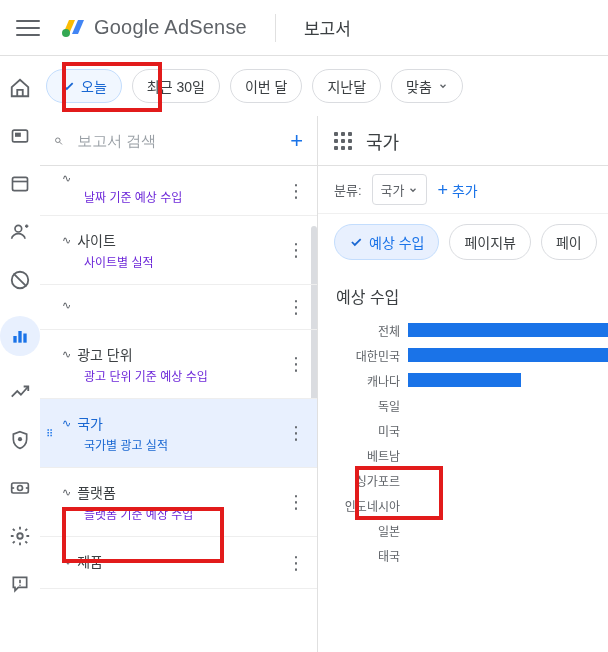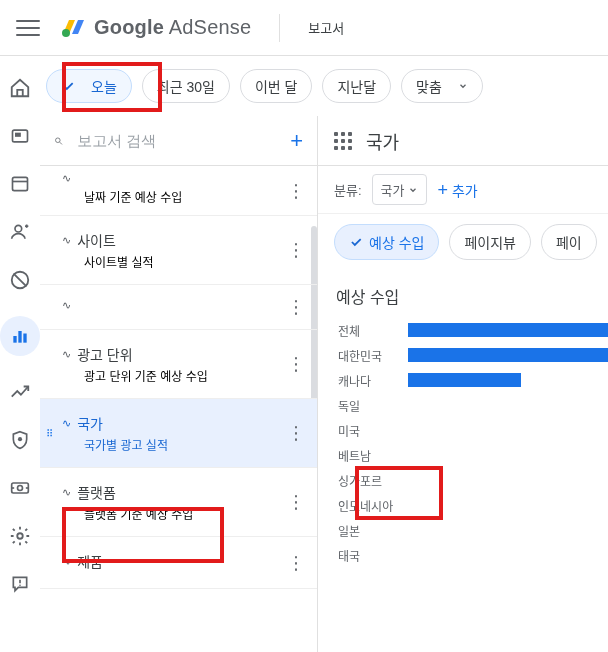--- a/index.html
+++ b/index.html
@@ -4,55 +4,55 @@
 <style>
 * { box-sizing: border-box; margin: 0; padding: 0; }
 html, body { width: 608px; height: 652px; overflow: hidden; font-family: Arial, "Noto Sans CJK KR", sans-serif; background: #fff; color: #3c4043; }
 
 
 .header { height: 56px; display: flex; align-items: center; padding: 0 16px; border-bottom: 1px solid #e0e0e0; }
 .hamburger { width: 24px; height: 24px; margin-right: 20px; display: flex; flex-direction: column; justify-content: center; gap: 5px; cursor: pointer; }
 .hamburger span { display: block; height: 2px; background: #5f6368; border-radius: 1px; }
 .logo-icon { width: 24px; height: 24px; margin-right: 10px; }
 .brand { font-size: 20px; color: #5f6368; letter-spacing: .2px; }
-.brand-strong { font-weight: 700; }
+.brand-strong { font-weight: 400; }
 .header-sep { width: 1px; height: 28px; background: #e0e0e0; margin: 0 28px; }
-.header-tab { font-size: 13px; color: #3c4043; }
+.header-tab { font-size: 17px; color: #3c4043; }
 
 
 .content { display: flex; height: calc(652px - 56px); }
 
 
 .mini { width: 56px; display: flex; flex-direction: column; align-items: center; padding-top: 20px; gap: 24px; }
 .mini .micon { width: 24px; height: 24px; display: flex; align-items: center; justify-content: center; cursor: pointer; }
 .mini .active-bg { background: #e8f0fe; border-radius: 50%; width: 40px; height: 40px; display: flex; align-items: center; justify-content: center; }
 
 
 .main { flex: 1; display: flex; flex-direction: column; position: relative; }
 .chip-row { height: 60px; display: flex; align-items: center; gap: 10px; padding-left: 6px; }
-.chip { border: 1px solid #dadce0; border-radius: 18px; padding: 6px 14px; font-size: 14px; color: #3c4043; display: flex; align-items: center; gap: 16px; white-space: nowrap; cursor: pointer; }
+.chip { border: 1px solid #dadce0; border-radius: 18px; padding: 6px 14px; font-size: 14px; color: #3c4043; display: flex; align-items: center; gap: 6px; white-space: nowrap; cursor: pointer; }
 .chip.selected { border-color: #c3ddfd; background: #f1f7ff; color: #1967d2; }
 
 .columns { flex: 1; display: flex; overflow: hidden; }
 
 
 .left-panel { width: 278px; border-right: 1px solid #e0e0e0; display: flex; flex-direction: column; }
 .right-panel { flex: 1; display: flex; flex-direction: column; }
 
 .search-row { height: 50px; padding: 0 14px; display: flex; align-items: center; gap: 14px; border-bottom: 1px solid #e0e0e0; }
 .search-row input { border: none; outline: none; font-size: 15px; flex: 1; color: #5f6368; }
 .search-row input::placeholder { color: #9aa0a6; }
 .plus-btn { color: #1a73e8; font-size: 22px; font-weight: 400; cursor: pointer; }
 
 
 .report-scroll { flex: 1; overflow: hidden; position: relative; }
 .report-list { }
 .report-item { padding: 14px 14px 14px 22px; position: relative; border-bottom: 1px solid #eee; }
 .report-item .ri-head { display: flex; align-items: center; gap: 6px; font-size: 14px; color: #3c4043; margin-bottom: 3px; }
-.report-item .ri-sub { font-size: 12px; color: #000000; padding-left: 22px; }
+.report-item .ri-sub { font-size: 12px; color: #6d28d9; padding-left: 22px; }
 .report-item .dots { position: absolute; right: 12px; top: 50%; transform: translateY(-50%); font-size: 18px; color: #5f6368; cursor: pointer; line-height: 1; }
 .report-item.selected { background: #e8f0fe; }
 .report-item.selected .ri-head, .report-item.selected .ri-sub { color: #1967d2; }
 .report-item .drag { position: absolute; left: 6px; top: 50%; transform: translateY(-50%); color: #1a73e8; font-size: 10px; letter-spacing: -1px; }
 .spark { font-size: 11px; color: #5f6368; }
 .report-item.selected .spark { color: #1967d2; }
 
 
 .right-header { height: 50px; display: flex; align-items: center; gap: 14px; padding-left: 16px; border-bottom: 1px solid #e0e0e0; }
 .waffle { width: 18px; height: 18px; display: grid; grid-template-columns: repeat(3, 4px); grid-template-rows: repeat(3, 4px); gap: 3px; }
@@ -65,21 +65,21 @@
 
 .metric-row { height: 56px; display: flex; align-items: center; gap: 10px; padding: 0 16px; overflow: hidden; }
 .metric-chip { border: 1px solid #dadce0; border-radius: 18px; padding: 7px 14px; font-size: 14px; white-space: nowrap; cursor: pointer; }
 .metric-chip.selected { background: #e8f0fe; border-color: #c3ddfd; color: #1a73e8; display: flex; align-items: center; gap: 6px; }
 
 .chart-title { font-size: 16px; color: #3c4043; padding: 14px 18px 6px; }
 
 
 .chart { padding: 4px 0 0 20px; }
 .bar-row { display: flex; align-items: center; height: 24px; margin-bottom: 1px; }
-.bar-label { width: 70px; font-size: 12px; color: #5f6368; padding-right: 8px; white-space: nowrap; }
+.bar-label { width: 70px; text-align: right; font-size: 12px; color: #5f6368; padding-right: 8px; white-space: nowrap; }
 .bar-track { flex: 1; position: relative; height: 18px; }
 .bar { position: absolute; left: 0; top: 2px; height: 14px; background: #1a73e8; }
 
 
 .redbox { position: absolute; border: 4px solid #e21b1b; pointer-events: none; }
 .redbox.r1 { left: 62px; top: 62px; width: 100px; height: 50px; }
 .redbox.r2 { left: 62px; top: 507px; width: 162px; height: 56px; }
 .redbox.r3 { left: 355px; top: 466px; width: 88px; height: 54px; }
 
 

